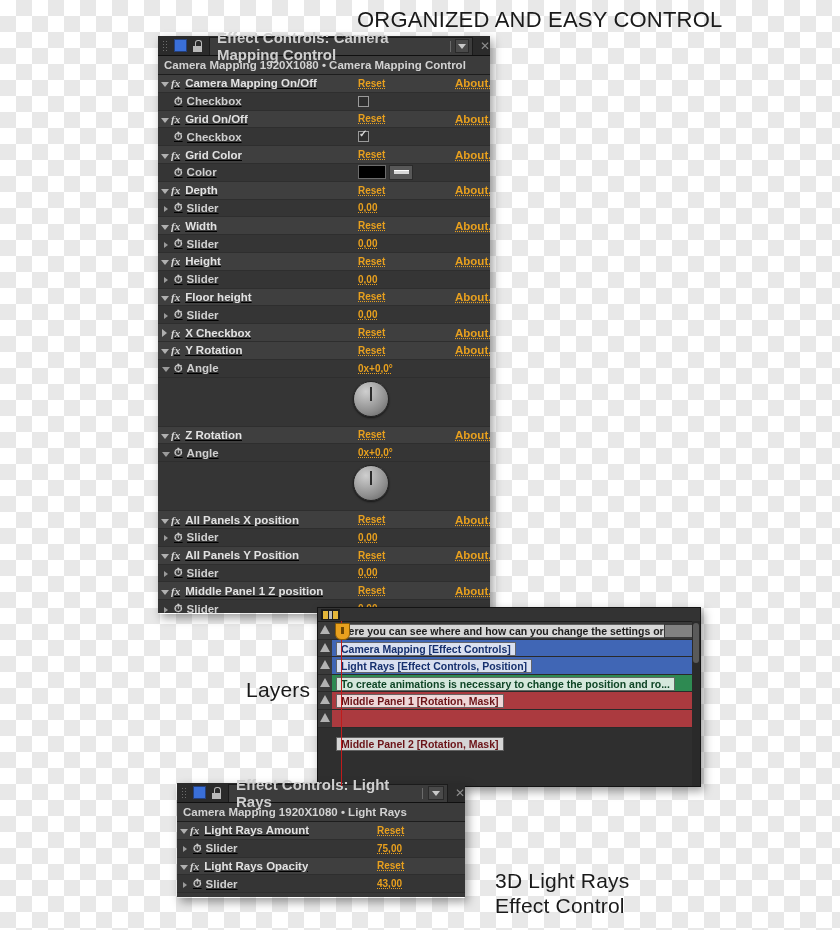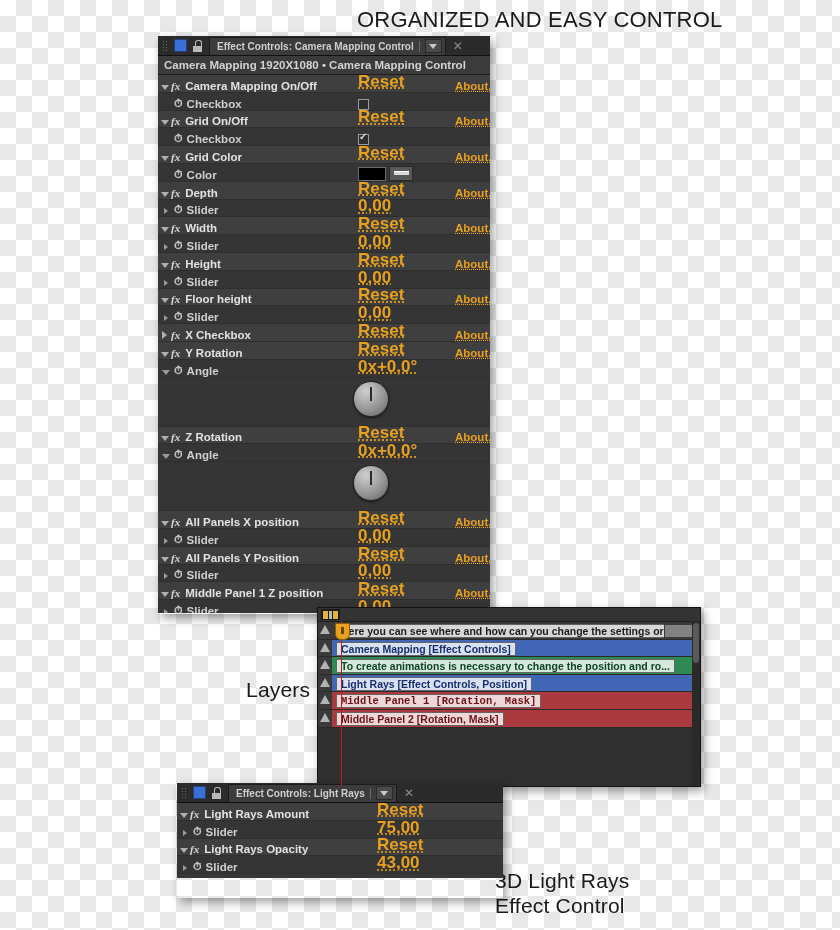--- a/index.html
+++ b/index.html
@@ -32,56 +32,56 @@
   .grip{width:7px;height:12px;margin-left:4px;flex:0 0 auto;
     background-image:radial-gradient(#777 40%,transparent 41%);
     background-size:3px 3px;opacity:.85;}
   .blue-sq{width:11px;height:11px;background:#3a6fd8;margin-left:5px;flex:0 0 auto;border:1px solid #24407c;}
   .lock-ico{width:11px;height:12px;margin-left:5px;flex:0 0 auto;position:relative;}
   .lock-ico::before{content:"";position:absolute;left:1px;bottom:0;width:9px;height:6px;background:#b9b9b9;}
   .lock-ico::after{content:"";position:absolute;left:3px;top:0px;width:5px;height:6px;border:1.5px solid #b9b9b9;border-bottom:none;border-radius:3px 3px 0 0;}
   .tab{
     margin-left:6px;background:#3c3c3c;border:1px solid #1b1b1b;border-bottom:none;
     height:17px;display:flex;align-items:center;padding:0 3px 0 7px;
-    color:#cfcfcf;font-size:10px;font-weight:bold;gap:5px;
+    color:#cfcfcf;font-size:15px;font-weight:bold;gap:5px;
   }
   .tab .sep{width:1px;height:11px;background:#6a6a6a;}
   .caret-btn{width:15px;height:12px;background:#4a4a4a;border:1px solid #2a2a2a;
     display:flex;align-items:center;justify-content:center;}
   .caret-btn i{display:block;width:0;height:0;border-left:4px solid transparent;
     border-right:4px solid transparent;border-top:5px solid #c9c9c9;}
   .closex{margin-left:7px;color:#8d8d8d;font-size:12px;line-height:10px;}
 
   .subbar{
     background:#3b3b3b;color:#d2d2d2;font-size:11.5px;font-weight:bold;
     padding:3px 0 3px 6px;border-bottom:1px solid #1d1d1d;
   }
   .body{background:#383838;}
 
   
   .row{
-    display:flex;align-items:flex-end;height:16.8px;font-size:11.5px;font-weight:bold;
-    border-bottom:1px solid #2e2e2e;position:relative;
+    display:flex;align-items:center;height:16.8px;font-size:11.5px;font-weight:bold;
+    border-bottom:1px solid #2e2e2e;position:relative;text-decoration:underline;
   }
   .row.eff{background:#3f3f3f;}
   .row.sub{background:#353535;}
   .disc{width:13px;text-align:center;flex:0 0 auto;}
   .disc i{display:inline-block;width:0;height:0;border-left:4px solid transparent;
     border-right:4px solid transparent;border-top:5px solid #b0b0b0;}
   .disc.right i{border-left:5px solid #b0b0b0;border-top:4px solid transparent;
     border-bottom:4px solid transparent;border-right:none;}
   .disc.sm{width:16px;}
   .disc.sm i{border-left:4px solid #9b9b9b;border-top:3.5px solid transparent;
     border-bottom:3.5px solid transparent;border-right:none;}
   .fx{color:#d8d8d8;font-style:italic;font-size:11px;font-weight:bold;
     margin-right:5px;flex:0 0 auto;font-family:"Liberation Serif",serif;}
   .stopw{flex:0 0 auto;margin-right:4px;color:#cfcfcf;font-size:11px;}
   .pname{color:#e2e2e2;white-space:nowrap;overflow:hidden;}
   .pname.lt{color:#cfcfcf;font-weight:bold;}
-  .val{position:absolute;left:200px;color:#e8a01e;font-size:17px;font-weight:bold;}
+  .val{position:absolute;left:200px;color:#e8a01e;font-size:10px;font-weight:bold;}
   .val.link{text-decoration:underline;text-decoration-style:dotted;}
   .about{position:absolute;left:297px;color:#e8a01e;font-size:11.5px;font-weight:bold;
     text-decoration:underline;text-decoration-style:dotted;}
   .chk{position:absolute;left:200px;width:9px;height:9px;background:#2e2e2e;
     border:1px solid #9a9a9a;}
   .chk.on::after{content:"✓";position:absolute;left:0px;top:-4px;font-size:10px;color:#dcdcdc;}
   .swatch{position:absolute;left:200px;width:26px;height:12px;background:#000;border:1px solid #6c6c6c;}
   .eyed{position:absolute;left:231px;width:22px;height:13px;background:#585858;
     border:1px solid #2a2a2a;display:flex;align-items:center;justify-content:center;}
   .eyed::after{content:"";width:15px;height:3px;background:#d8d8d8;border-top:1px solid #fff;}
@@ -340,64 +340,65 @@
         </span>
       </div>
       <div class="lrow">
         <span class="lcone"></span>
         <span class="bar" style="background: rgb(64, 102, 181);">
           <span class="ltag" style="color: rgb(22, 48, 110); text-align: right;">Camera Mapping [Effect Controls]</span>
         </span>
       </div>
       <div class="lrow">
         <span class="lcone"></span>
+        <span class="bar" style="background: rgb(64, 102, 181);">
+          <span class="ltag" style="color: rgb(22, 48, 110);">Light Rays [Effect Controls, Position]</span>
+        </span>
+      </div>
+      <div class="lrow">
+        <span class="lcone"></span>
         <span class="bar" style="background: rgb(46, 138, 82);">
           <span class="ltag" style="color: rgb(15, 69, 38);">To create animations is necessary to change the position and ro...</span>
         </span>
       </div>
       <div class="lrow">
         <span class="lcone"></span>
-        <span class="bar" style="background: rgb(64, 102, 181);">
-          <span class="ltag" style="color: rgb(22, 48, 110);">Light Rays [Effect Controls, Position]</span>
-        </span>
-      </div>
-      <div class="lrow">
-        <span class="lcone"></span>
         <span class="bar" style="background: rgb(171, 58, 63);">
-          <span class="ltag" style="color: rgb(107, 20, 24); font-family: Liberation Mono, monospace;">Middle Panel 1 [Rotation, Mask]</span>
+          <span class="ltag" style="color: rgb(107, 20, 24);">Middle Panel 1 [Rotation, Mask]</span>
         </span>
       </div>
       <div class="lrow">
         <span class="lcone"></span>
         <span class="bar" style="background: rgb(171, 58, 63);">
-          <span class="ltag" style="color: rgb(107, 20, 24);">Middle Panel 2 [Rotation, Mask]</span>
+          <span class="ltag" style="color: rgb(107, 20, 24); margin-top: 25px;">Middle Panel 2 [Rotation, Mask]</span>
         </span>
       </div>
     </div>
   <div class="playhead" id="tl-playhead" style="left:23px;top:13px;bottom:0;"></div>
   <div class="cti" style="left:17px;top:15px;"></div>
   <div class="tl-scroll">
       <i></i>
     </div>
 </div>
 
-<div class="panel" id="light-panel" style="left:177px;top:783px;width:326px;height:115px;">
+<div class="panel" id="light-panel" style="left:177px;top:783px;width:288px;height:115px;">
   <div class="titlebar">
     <span class="grip"></span>
     <span class="blue-sq"></span>
     <span class="lock-ico"></span>
     <span class="tab">
       <span>Effect Controls: Light Rays</span>
       <span class="sep"></span>
       <span class="caret-btn">
           <i></i>
         </span>
     </span>
     <span class="closex">✕</span>
   </div>
+  <div class="subbar">Camera Mapping 1920X1080 • Light Rays</div>
   <div class="body" id="light-rows" style="height:75px;position:relative;overflow:hidden;">
       <div class="row eff">
         <span class="disc"><i></i></span>
         <span class="fx">fx</span>
         <span class="pname">Light Rays Amount</span>
         <span class="val link">Reset</span>
       </div>
       <div class="row sub">
         <span class="disc sm"><i></i></span>
         <span class="stopw">⏱</span>

